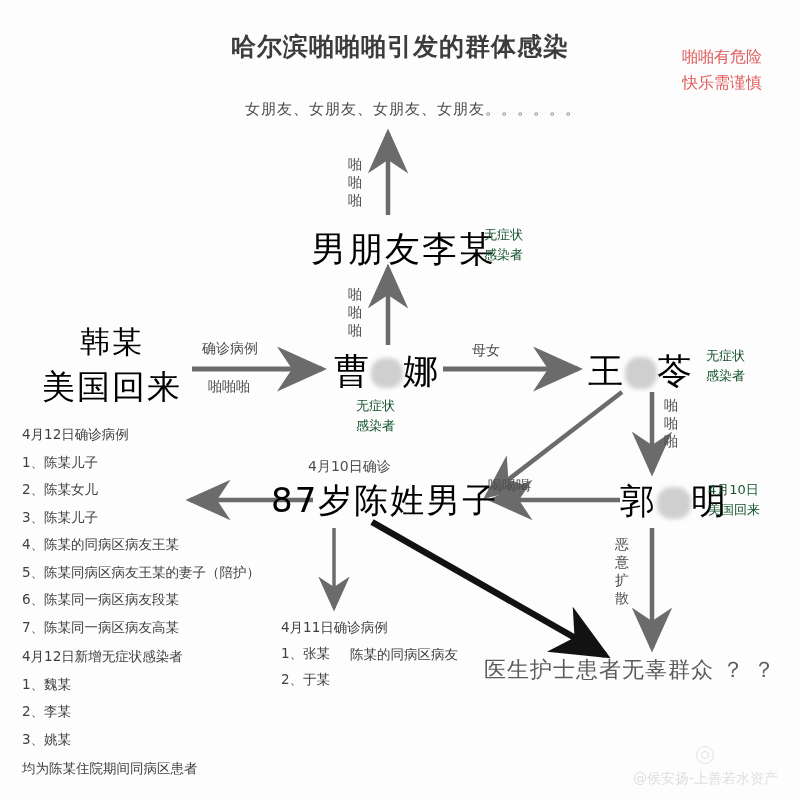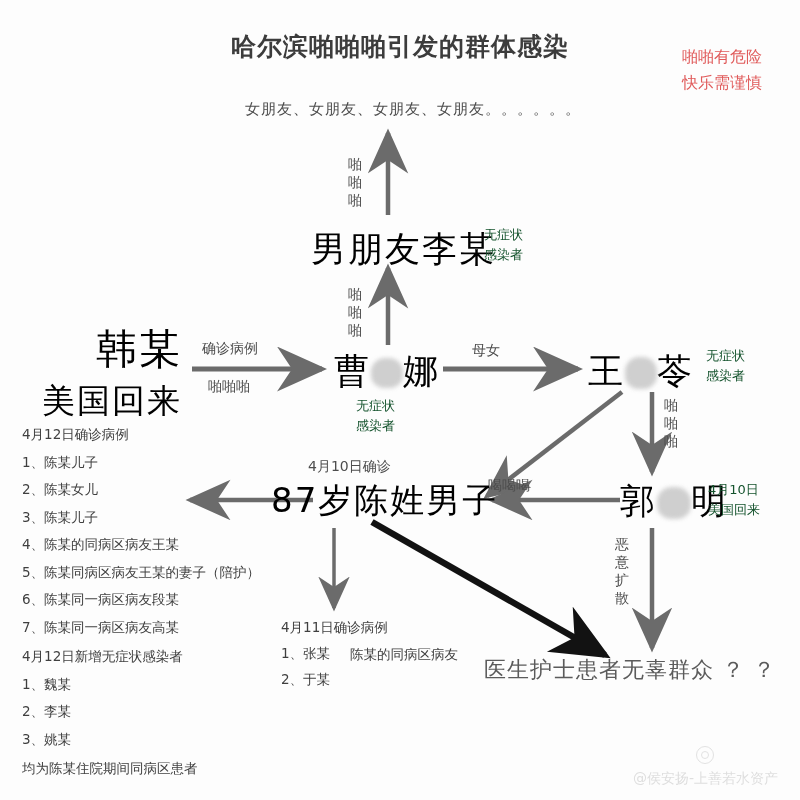--- a/index.html
+++ b/index.html
@@ -177,21 +177,21 @@
   </div>
 
   <div class="abs vert" style="left:346px; top:285px;">
 
     <span>啪</span>
     <span>啪</span>
     <span>啪</span>
   </div>
 
   <div class="abs" style="left:42px; top:322px;">
-    <div class="node-huge" style="text-align:right; font-size:41px;">韩某</div>
+    <div class="node-huge" style="text-align:center; font-size:30px;">韩某</div>
     <div class="node-huge" style="text-align:center; font-size:33px; margin-top:2px;">美国回来</div>
   </div>
 
   <div class="abs tiny-label" style="left:202px; top:340px;">确诊病例</div>
   <div class="abs tiny-label" style="left:208px; top:378px;">啪啪啪</div>
 
   <div class="abs node-huge" style="left:334px; top:348px;">
     <span>曹</span><span class="blur" style="width:32px; height:30px;"></span><span>娜</span>
   </div>
   <div class="abs small-note" style="left:356px; top:396px;">

